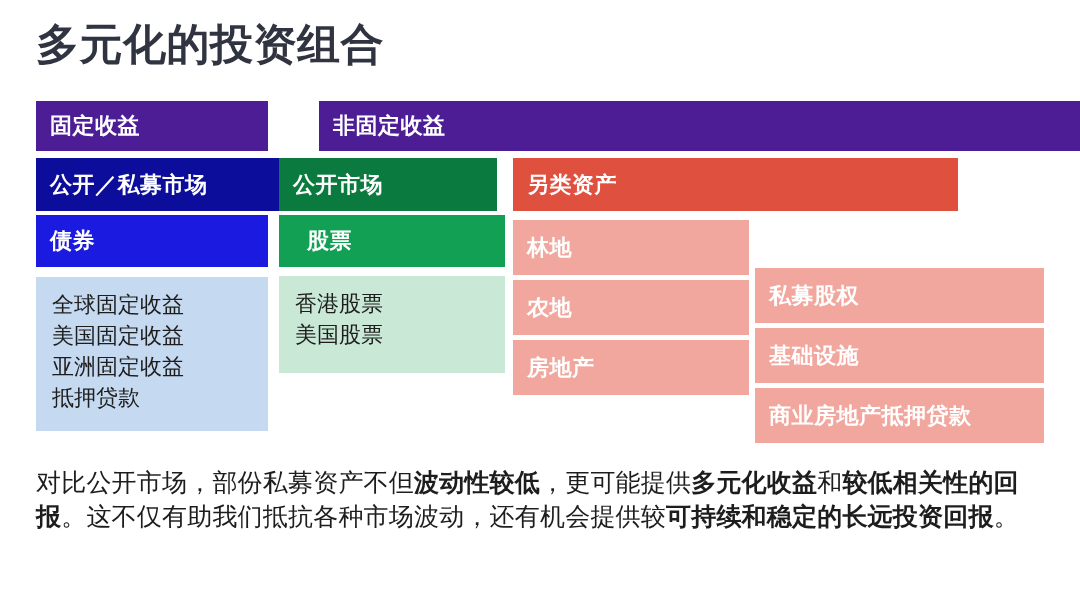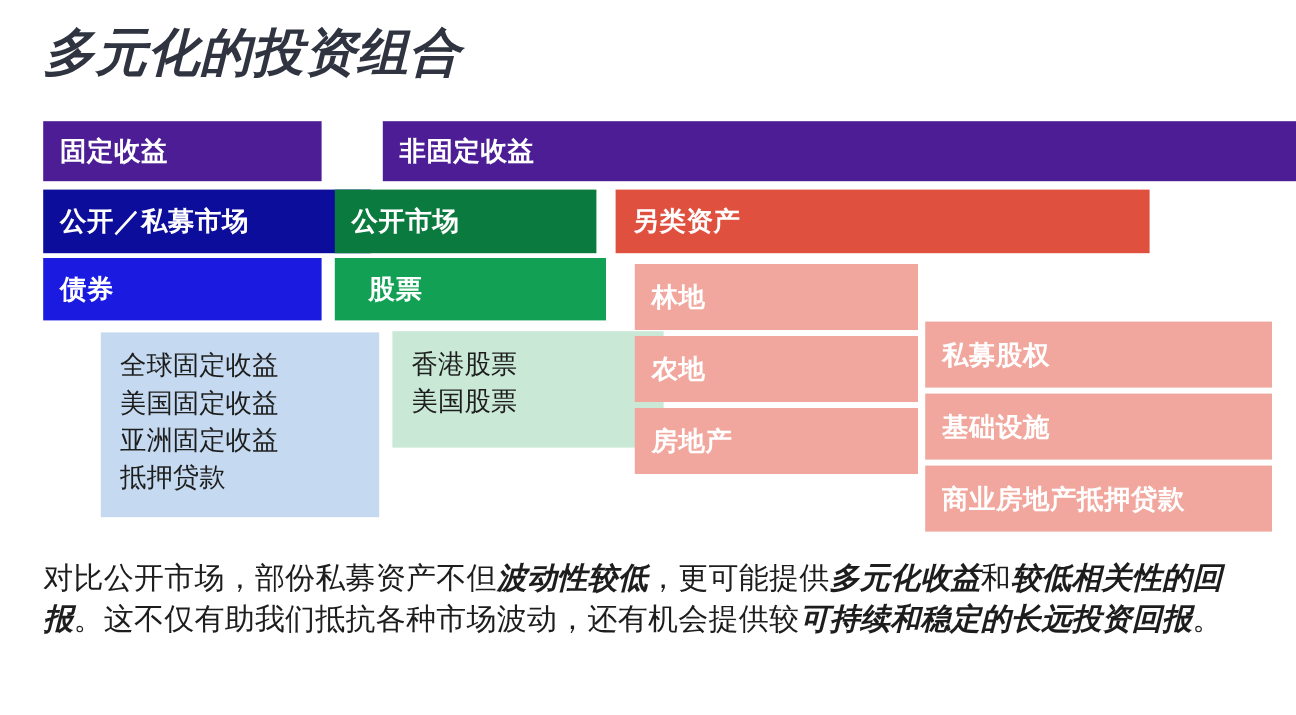--- a/index.html
+++ b/index.html
@@ -27,21 +27,20 @@
   .slide-title {
     position: absolute;
     left: 36px;
     top: 19px;
     font-size: 43px;
     font-weight: bold;
     color: #2f3440;
     letter-spacing: 0.5px;
     line-height: 1.2;
     white-space: nowrap;
-    font-style: italic;
   }
 
   
   .matrix {
     position: absolute;
     left: 36px;
     top: 101px;
     width: 1008px;
     height: 330px;
   }
@@ -76,21 +75,20 @@
   
   .row3 { top: 114px; height: 52px; }
   .bar-blue   { left: 0px;   width: 232px; background: #1a1ae0; text-align: center; }
   .bar-mgreen { left: 243px; width: 226px; background: #12a055; padding-left: 28px; }
 
   
   .panel {
     position: absolute;
     box-sizing: border-box;
     padding: 12px 0 0 16px;
-    margin-left: 48px;
   }
   .panel-blue {
     left: 0px;
     top: 176px;
     width: 232px;
     height: 154px;
     background: #c5d9f0;
   }
   .panel-green {
     left: 243px;
@@ -102,21 +100,21 @@
   .panel-item {
     font-size: 22px;
     line-height: 31px;
     color: #1d1d1d;
     white-space: nowrap;
   }
 
   
   .alt-grid {
     position: absolute;
-    left: 493px;
+    left: 477px;
     top: 119px;
     width: 531px;
     height: 177px;
   }
   .alt-cell {
     position: absolute;
     box-sizing: border-box;
     background: #f1a79d;
     color: #ffffff;
     font-weight: bold;
@@ -137,21 +135,21 @@
   .paragraph {
     position: absolute;
     left: 36px;
     top: 465px;
     width: 1008px;
     font-size: 25px;
     line-height: 34px;
     color: #1d1d1d;
     letter-spacing: 0.2px;
   }
-  .paragraph b { font-weight: bold; font-style: italic; }
+  .paragraph b { font-weight: bold; }
 </style>
 </head>
 <body>
 
 <div id="slide">
 
   <div class="slide-title">多元化的投资组合</div>
 
   <div class="matrix">
 

